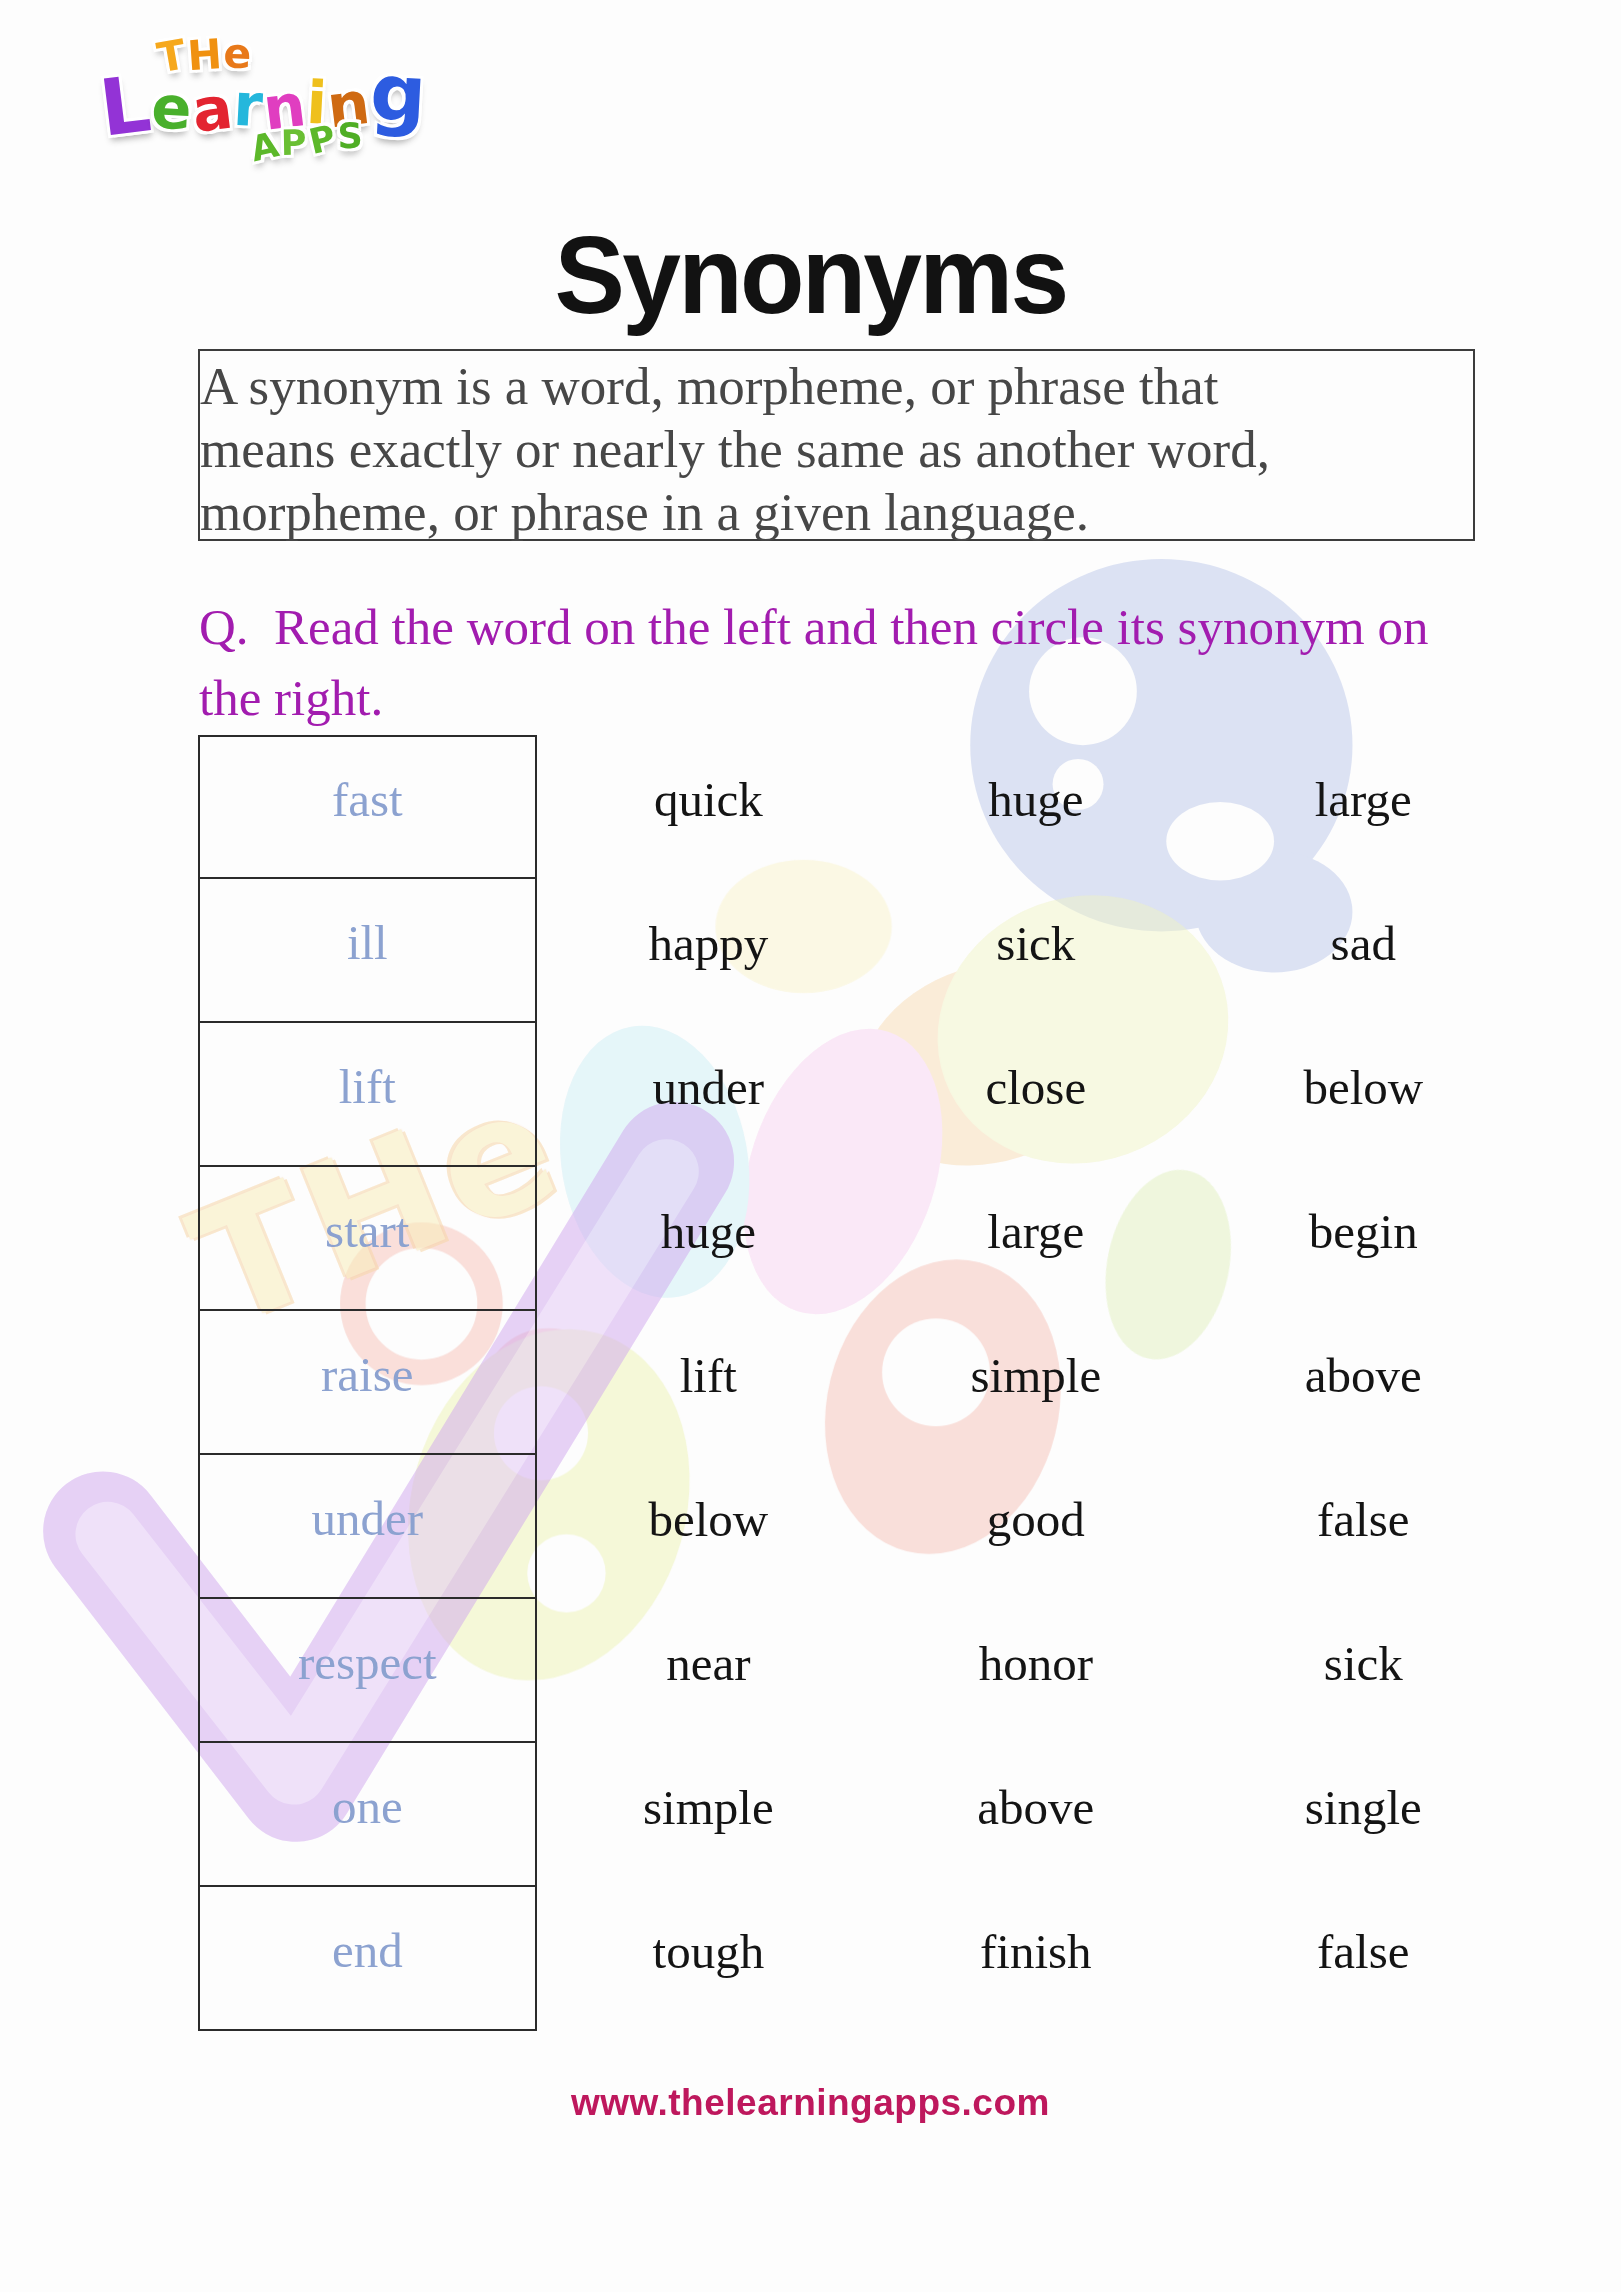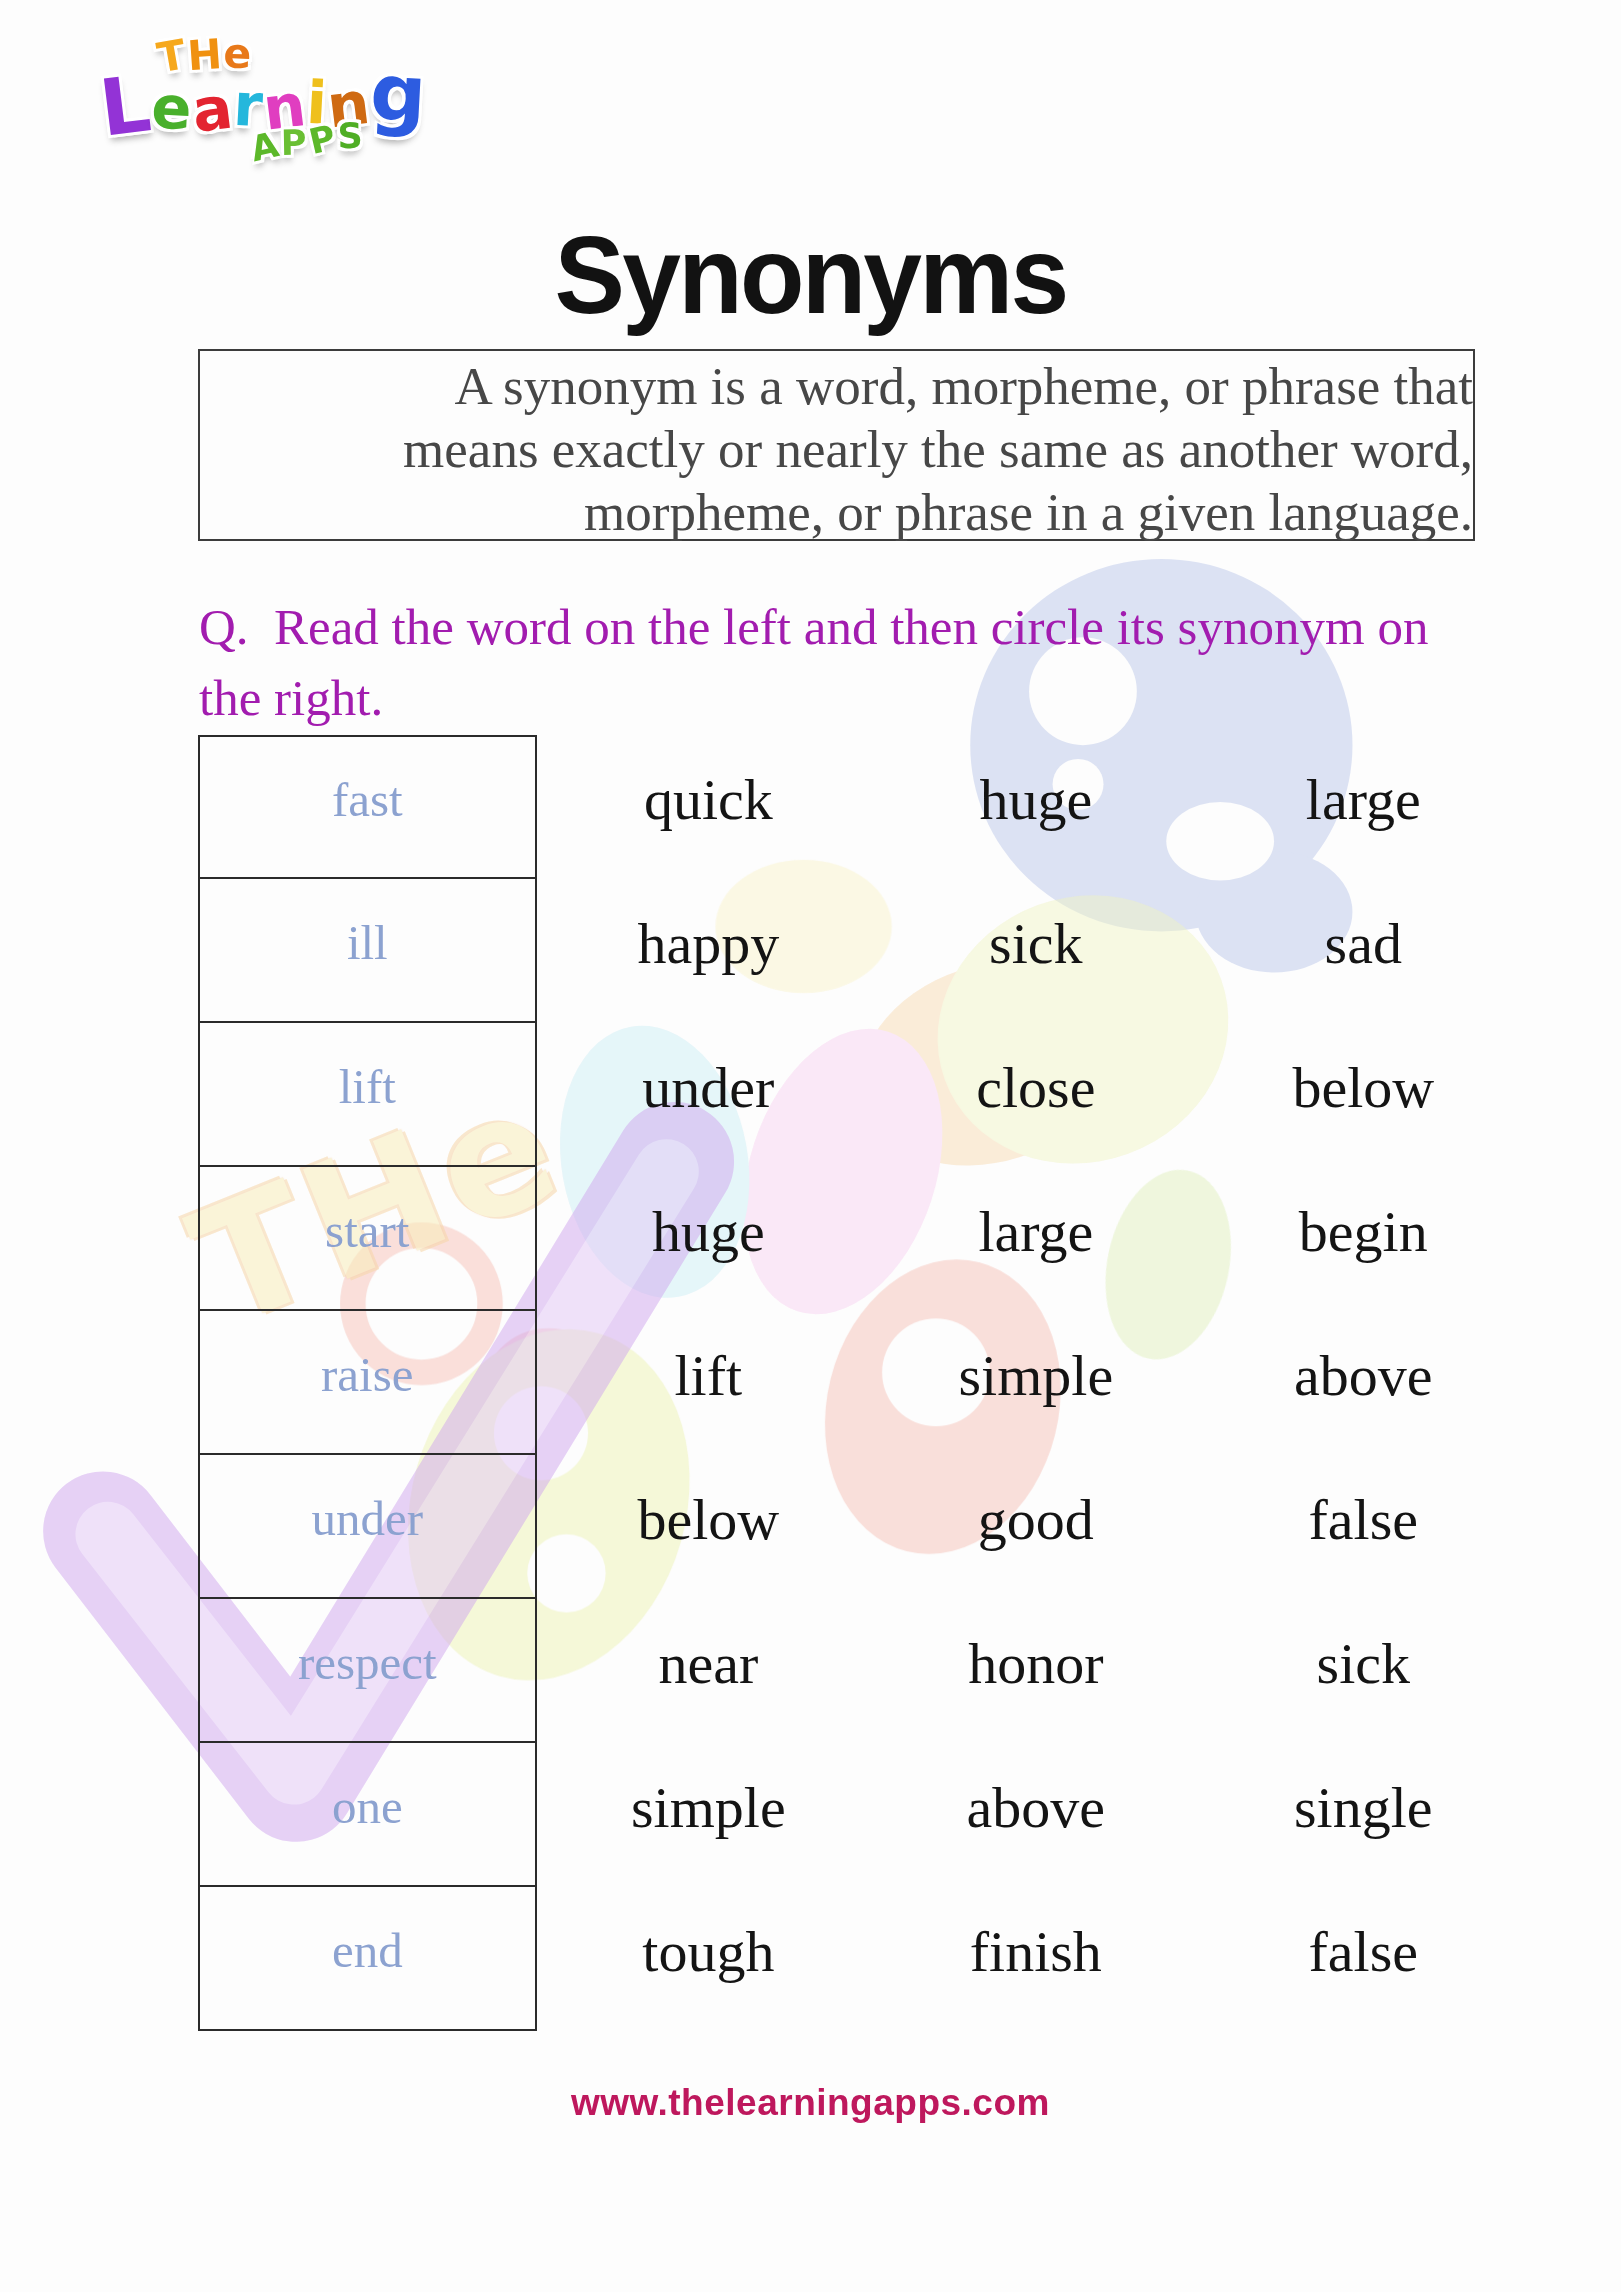--- a/index.html
+++ b/index.html
@@ -54,40 +54,40 @@
     margin:0;text-align:center;
     font-family:"Liberation Sans", sans-serif;
     font-weight:bold;font-size:110px;line-height:1.1;
     letter-spacing:-2.9px;color:#121212;
     transform:scaleX(.96);
   }
   
   .def-box{
     position:absolute;z-index:1;left:198px;top:349px;width:1277px;height:192px;
     box-sizing:border-box;border:2px solid #3c3c3c;
-    text-align:right;font-size:53px;line-height:63px;color:#474747;
+    text-align:left;font-size:53px;line-height:63px;color:#474747;
     padding-top:3.9px;
   }
   
   .question{
     position:absolute;z-index:1;left:199px;top:592px;width:1274px;
     font-size:51px;line-height:71px;color:#a21caf;
   }
   
   .xtable{position:absolute;z-index:1;left:198px;top:735px;width:1321px;}
   .row{display:flex;height:144px;align-items:center;gap:16px;}
   .word-cell{
     width:351px;height:144px;box-sizing:border-box;
     border:2px solid #2b2b2b;border-top:none;
     display:flex;align-items:center;justify-content:center;
   }
   .row:first-child .word-cell{border-top:2px solid #2b2b2b;}
   .word-cell span{font-size:49px;color:#8ca2d0;transform:translateY(-7.8px);}
   .opt{
-    width:323px;text-align:center;font-size:58px;color:#141414;
+    width:323px;text-align:center;font-size:49px;color:#141414;
     transform:translateY(-7.8px);cursor:pointer;
   }
   
   .footer{
     position:absolute;z-index:1;left:0;top:2082px;width:100%;
     text-align:center;
     font-family:"Liberation Sans", sans-serif;font-weight:bold;
     font-size:37px;color:#be185d;letter-spacing:0.5px;
   }
 </style>

